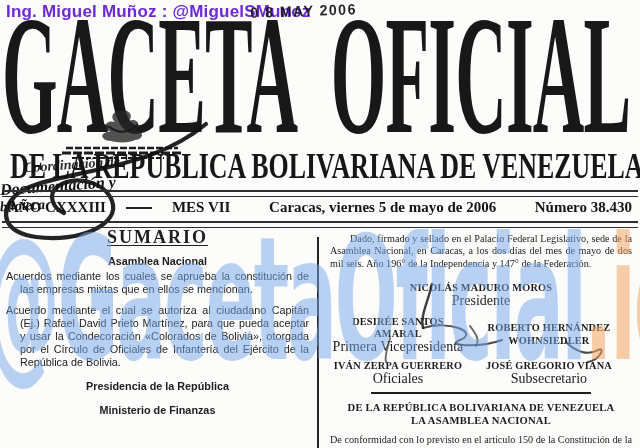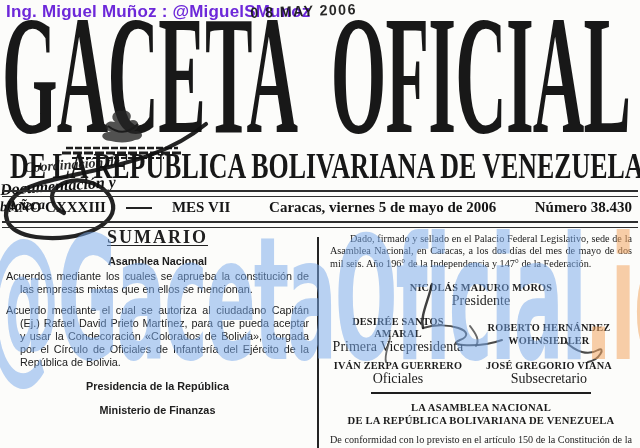--- a/index.html
+++ b/index.html
@@ -169,22 +169,22 @@
         </div>
         <div class="sig-cell-r">
           <div class="sig-name">JOSÉ GREGORIO VIANA</div>
           <div class="sig-title">Subsecretario</div>
         </div>
       </div>
 
       <div class="short-rule"></div>
 
       <div class="assembly">
+        <div>DE LA REPÚBLICA BOLIVARIANA DE VENEZUELA</div>
         <div>LA ASAMBLEA NACIONAL</div>
-        <div>DE LA REPÚBLICA BOLIVARIANA DE VENEZUELA</div>
       </div>
 
       <p class="conformity">De conformidad con lo previsto en el artículo 150 de la Constitución de la República Bolivariana de Venezuela, y en concordancia con lo establecido en el artículo 33 del Decreto con Fuerza de Ley Orgánica de Hidrocarburos.</p>
     </div>
   </div>
 
   <svg class="sigmarks-svg" width="306" height="90" viewBox="0 0 306 90">
     <path d="M102 2 C98 20 90 34 93 46" fill="none" stroke="#1d1d1d" stroke-width="2.4" stroke-linecap="round" opacity=".85"></path>
     <path d="M93 46 C118 38 150 50 130 58 C114 64 150 66 172 58" fill="none" stroke="#1d1d1d" stroke-width="2" stroke-linecap="round" opacity=".8"></path>
     <path d="M140 44 C146 52 150 58 146 64" fill="none" stroke="#2a2a2a" stroke-width="2" stroke-linecap="round" opacity=".7"></path>

